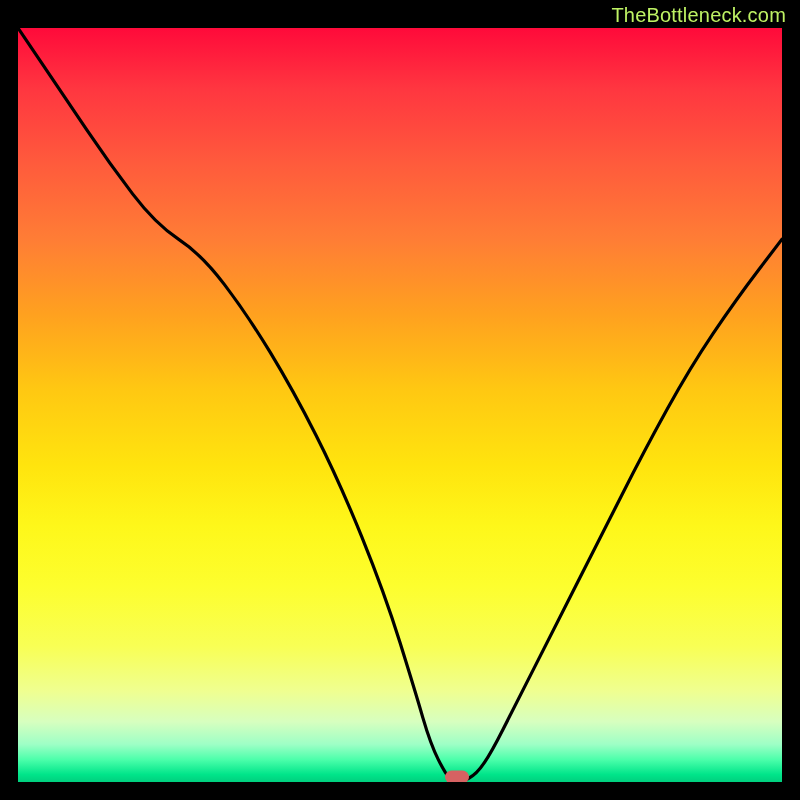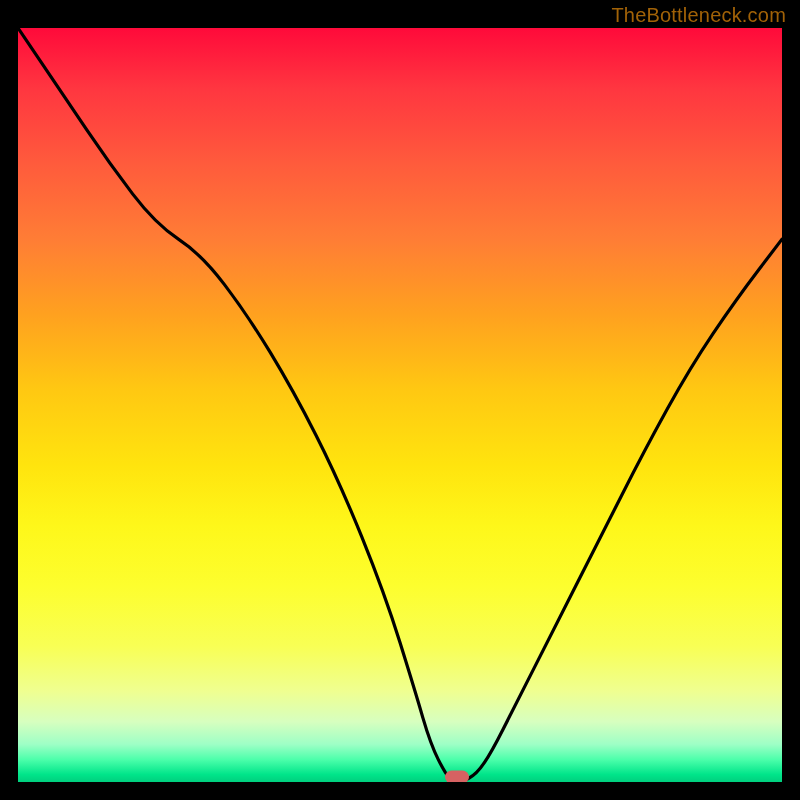--- a/index.html
+++ b/index.html
@@ -14,21 +14,21 @@
   .frame {
     position: relative;
     width: 800px;
     height: 800px;
     background: #000;
   }
   .watermark {
     position: absolute;
     top: 4px;
     right: 14px;
-    color: #a16207;
+    color: #bef264;
     font-size: 20px;
     font-weight: 500;
     letter-spacing: 0.2px;
     z-index: 5;
   }
   .plot-area {
     position: absolute;
     left: 18px;
     top: 28px;
     width: 764px;

